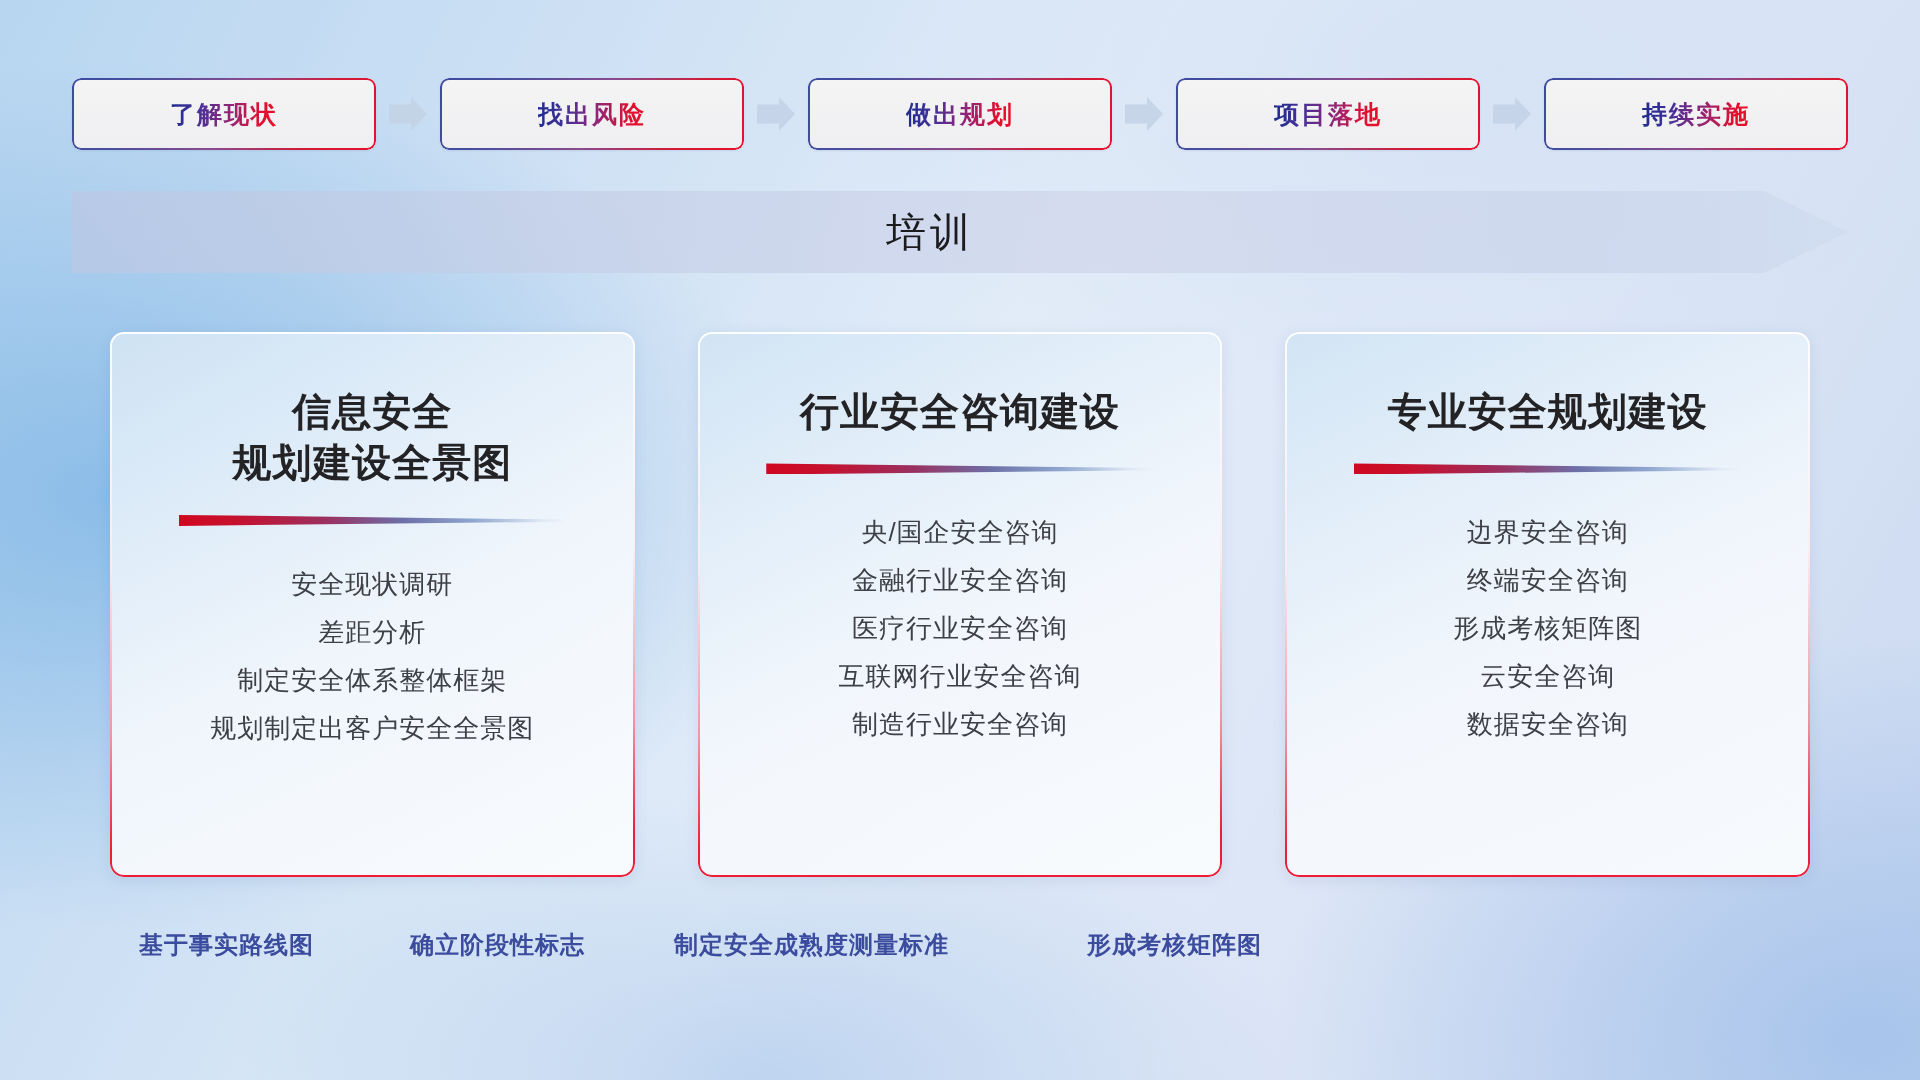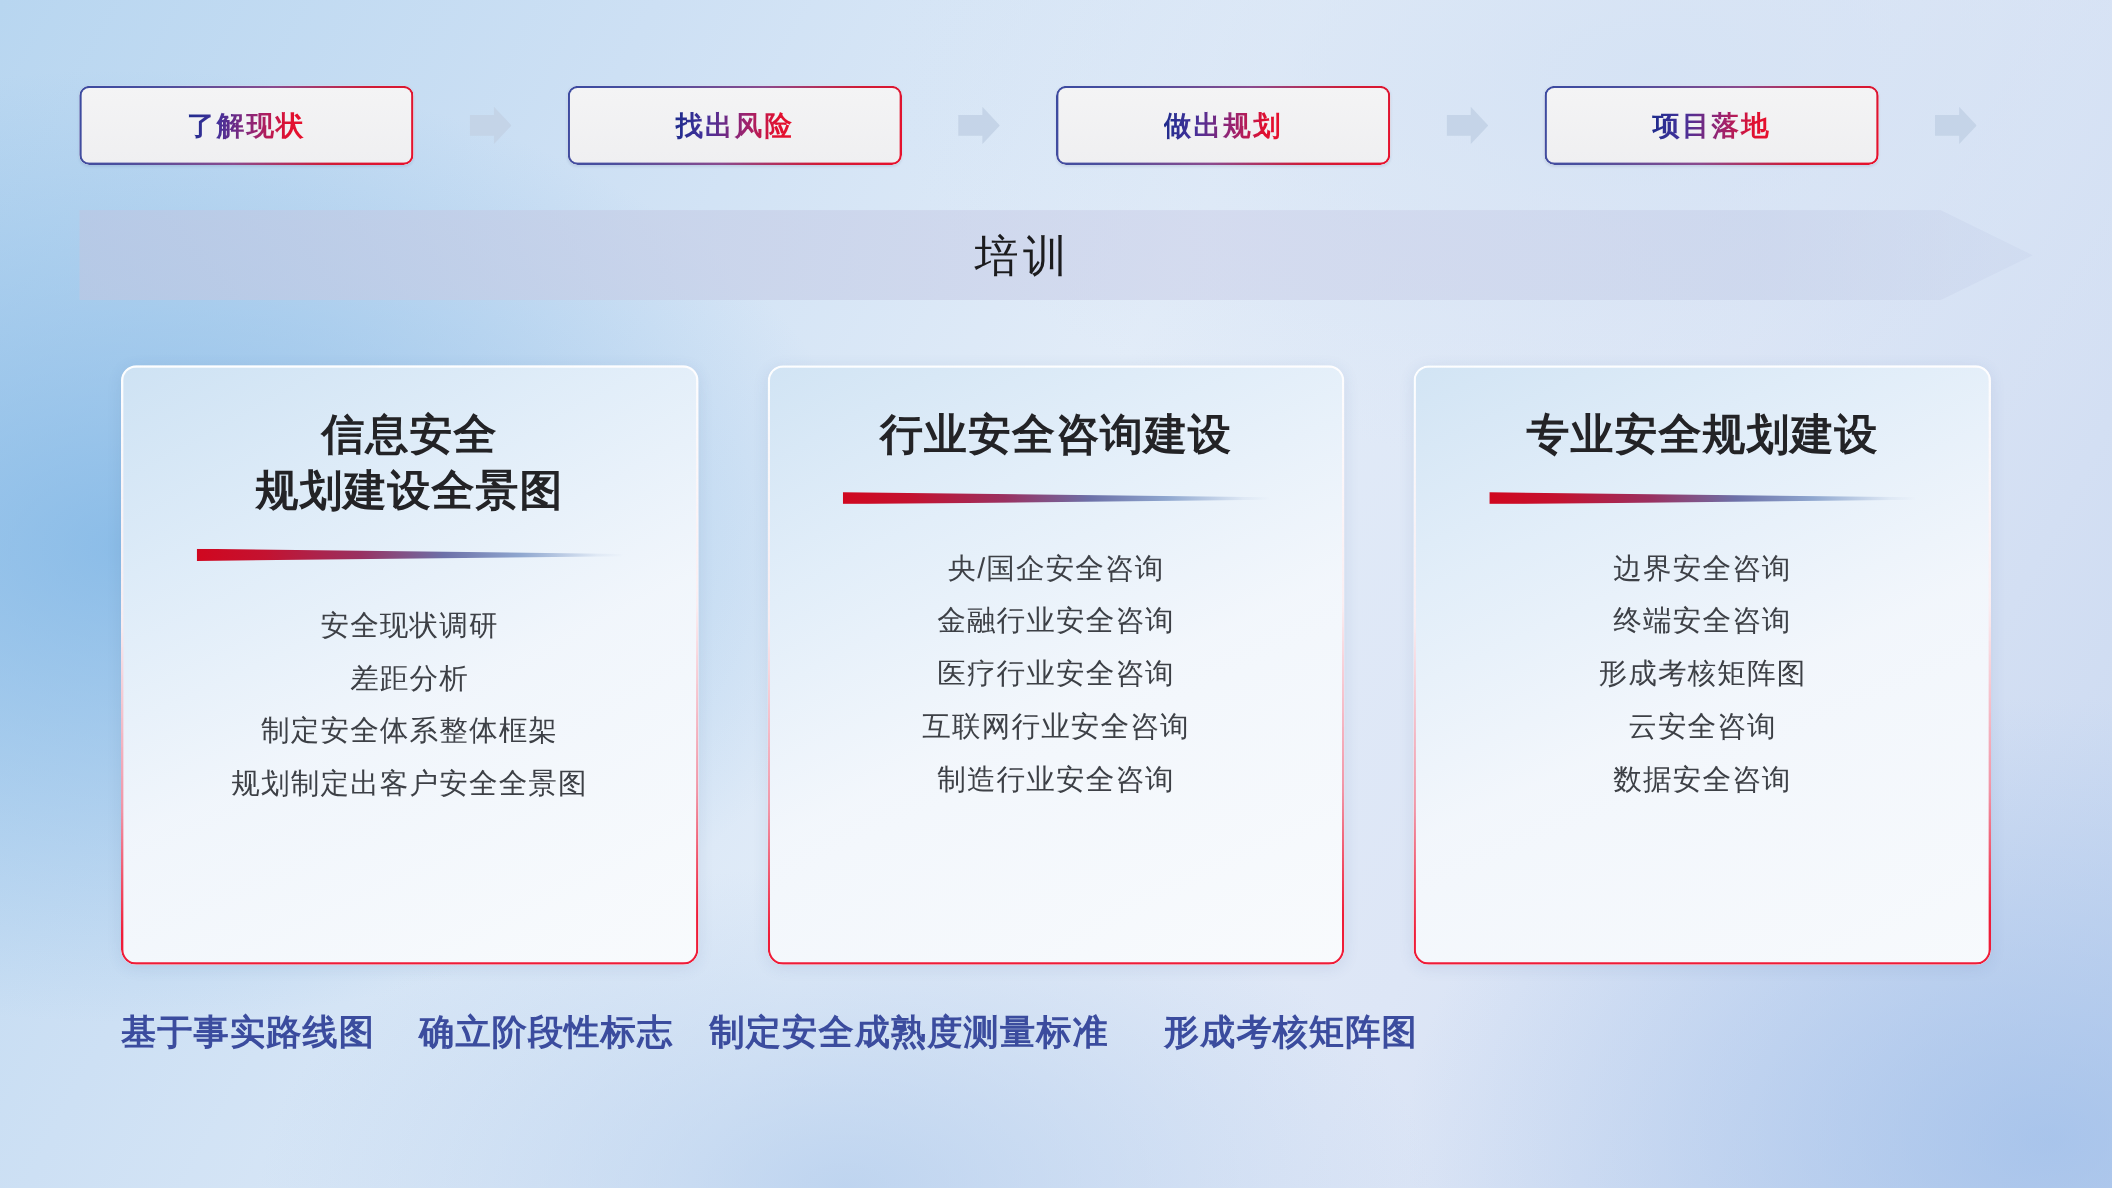--- a/index.html
+++ b/index.html
@@ -129,21 +129,21 @@
     position: relative;
     flex: 1 1 0;
     border-radius: 14px;
     background:
       linear-gradient(155deg,
         rgba(209,228,244,0.94) 0%,
         rgba(226,238,249,0.95) 26%,
         rgba(243,247,252,0.96) 55%,
         rgba(249,251,253,0.97) 100%);
     box-shadow: 0 3px 14px rgba(50,80,135,0.10);
-    padding: 38px 26px 0 26px;
+    padding: 54px 26px 0 26px;
     display: flex;
     flex-direction: column;
     align-items: center;
   }
   .card::before {
     content: "";
     position: absolute;
     inset: 0;
     border-radius: 14px;
     padding: 2px;
@@ -204,26 +204,27 @@
   
   #footnotes {
     position: absolute;
     top: 917px;
     left: 0;
     width: 1920px;
     height: 48px;
   }
   .footnote {
     position: absolute;
-    top: 0;
-    font-size: 32px;
+    top: 12px;
+    font-size: 24px;
     font-weight: 700;
     color: #3b4c9e;
     letter-spacing: 1px;
     white-space: nowrap;
+    margin-left: 29px;
   }
 </style>
 </head>
 <body>
 
 <div id="stage">
 
   <div id="steps">
 
     <div class="step-box">
@@ -247,20 +248,23 @@
         <i></i>
       </div>
 
     <div class="step-box">
       <span class="step-label">项目落地</span>
     </div>
     <div class="step-arrow">
         <i></i>
       </div>
 
+    <div class="step-box">
+      <span class="step-label">持续实施</span>
+    </div>
   </div>
 
   <div id="banner">
     <span id="banner-title">培训</span>
   </div>
 
   <div id="cards">
 
     <div class="card">
       <div class="card-title">

